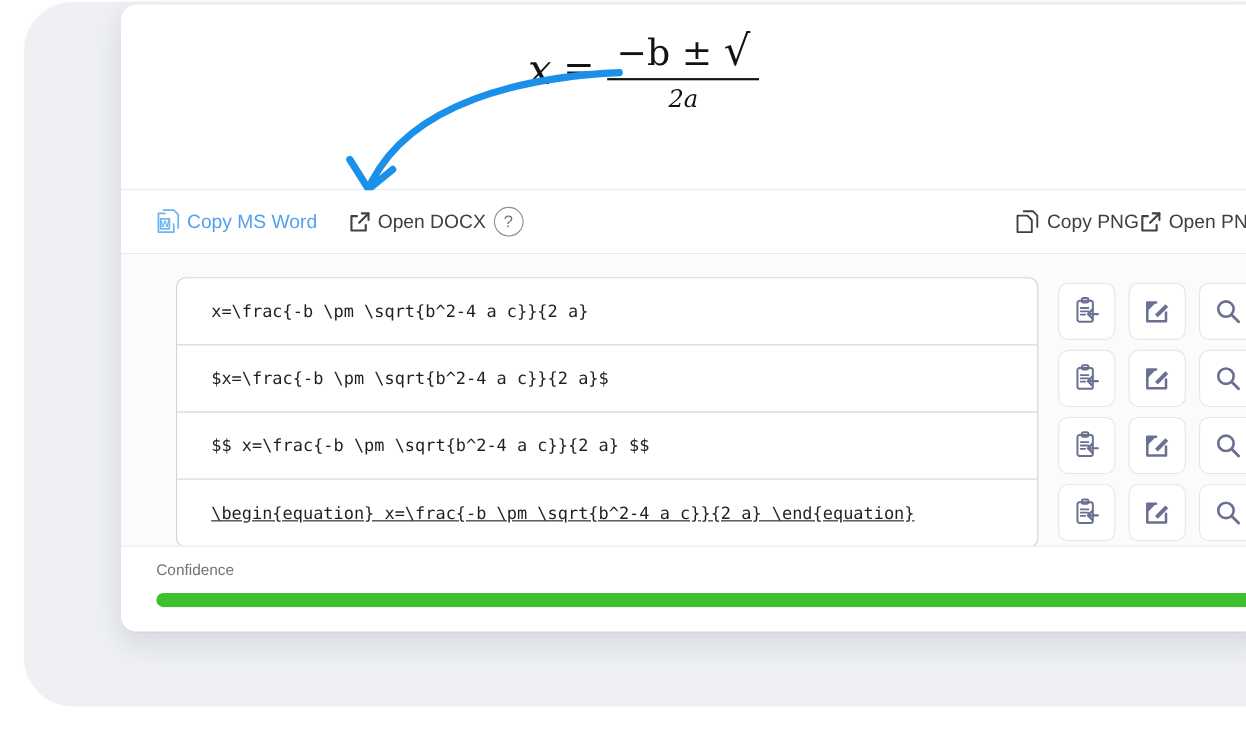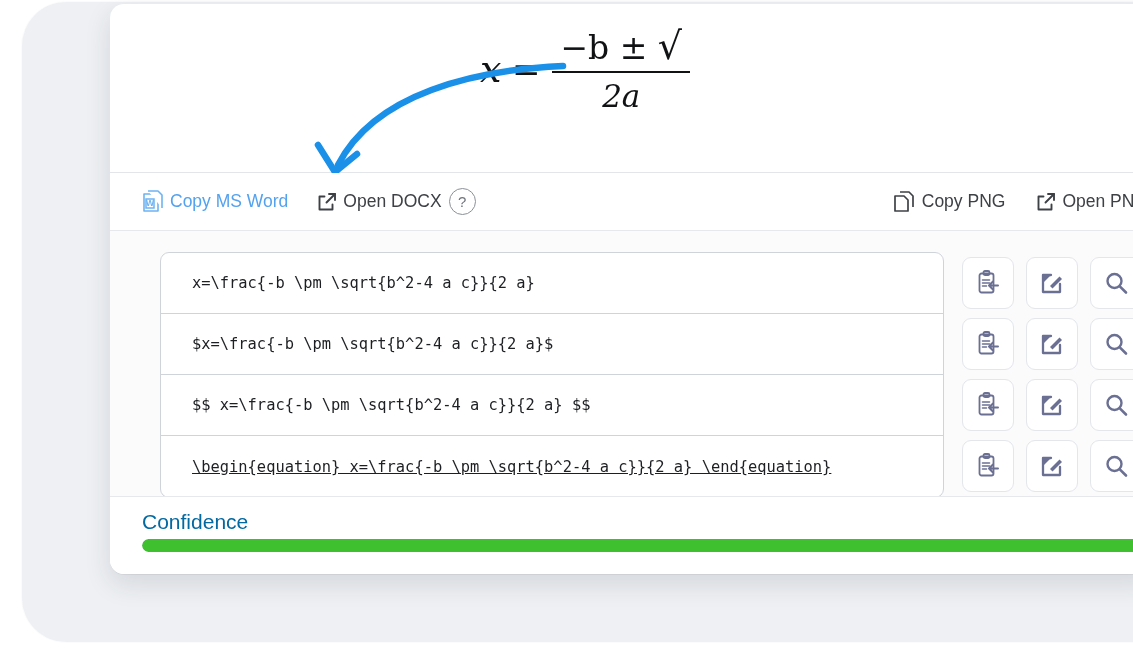--- a/index.html
+++ b/index.html
@@ -82,21 +82,21 @@
     white-space: nowrap;
     line-height: 1.2;
   }
   .frac .bar {
     height: 2.5px;
     background: #111214;
     width: 100%;
     align-self: stretch;
   }
   .frac .den {
-    font-size: 31px;
+    font-size: 22px;
     padding: 5px 8px 0 8px;
     line-height: 1.2;
   }
   .sqrt-wrap { display: inline-flex; align-items: flex-start; }
   .radical { font-size: 38px; font-style: normal; line-height: 0.92; }
   .under-bar {
     border-top: 2.2px solid #111214;
     padding-top: 1px;
     margin-top: 2px;
   }
@@ -131,21 +131,21 @@
     align-items: center;
     gap: 5px;
     font-size: 17.5px;
     color: #3d4146;
     cursor: pointer;
     white-space: nowrap;
   }
   .tb-btn.blue { color: #53a2ef; }
   .tb-btn.word-gap { margin-right: 28px; }
   .tb-btn.docx-gap { margin-right: 7px; }
-  .tb-btn.png-gap  { margin-right: 30px; }
+  .tb-btn.png-gap  { }
   .tb-icon { display: inline-flex; align-items: center; }
 
   .help-circle {
     width: 25px; height: 25px;
     border-radius: 50%;
     border: 1.6px solid #8b9098;
     color: #6f757d;
     display: inline-flex;
     align-items: center;
     justify-content: center;
@@ -234,22 +234,22 @@
     width: 100%;
     height: 78px;
     background: #ffffff;
     border-top: 1px solid #e6e8ec;
     box-sizing: border-box;
   }
   .conf-label {
     position: absolute;
     left: 32px;
     top: 13px;
-    font-size: 21px;
-    color: #0369a1;
+    font-size: 14px;
+    color: #737373;
   }
   .conf-track {
     position: absolute;
     left: 32px;
     top: 42px;
     right: 4px;
     height: 13px;
     border-radius: 7px;
     background: #e9ebef;
     overflow: hidden;

